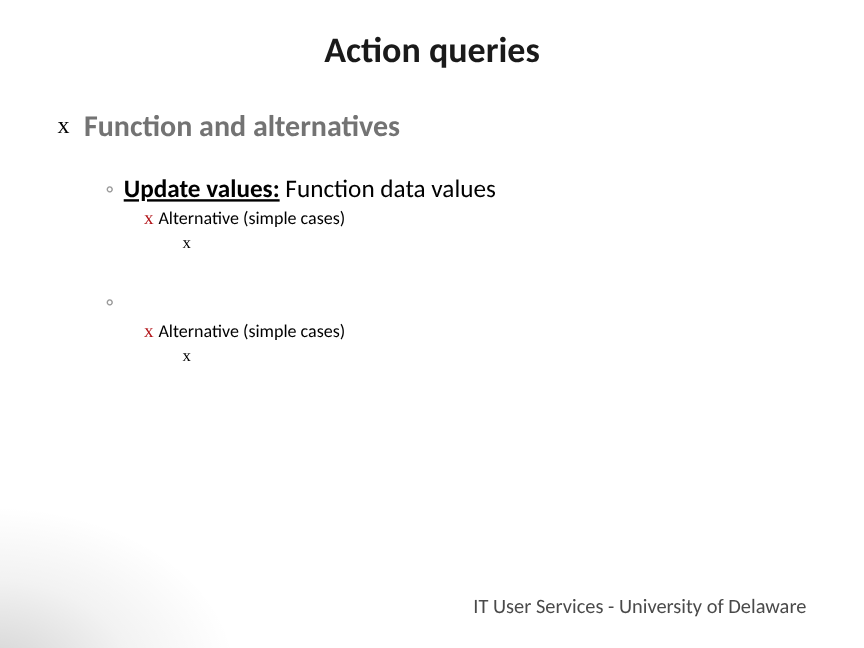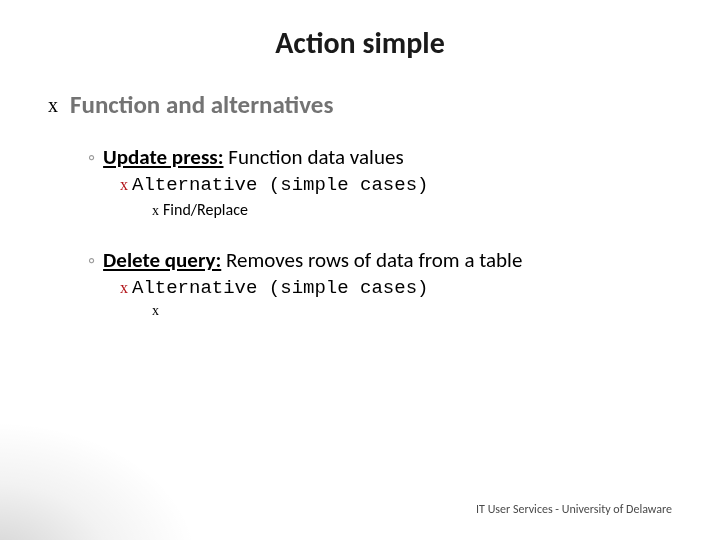--- a/index.html
+++ b/index.html
@@ -75,23 +75,22 @@
     align-items: baseline;
     gap: 4px;
   }
   .l3-bullet {
     font-family: "Wingdings", "Zapf Dingbats", serif;
     font-size: 16px;
     color: #b11116;
     flex: 0 0 auto;
   }
   .l3-text {
-    font-size: 19px;
+    font-size: 15px;
     color: #000;
-    font-family: Liberation Mono, monospace;
   }
   .level4 {
     margin-left: 104px;
     margin-top: 4px;
   }
   .l4-row {
     display: flex;
     align-items: baseline;
     gap: 4px;
   }
@@ -112,66 +111,62 @@
     bottom: -40px;
     width: 260px;
     height: 160px;
     background: radial-gradient(ellipse at 20% 90%, rgba(0,0,0,0.18) 0%, rgba(0,0,0,0.05) 40%, rgba(255,255,255,0) 70%);
     pointer-events: none;
   }
   .footer {
     position: absolute;
     right: 48px;
     bottom: 24px;
-    font-size: 12px;
+    font-size: 17px;
     color: #4a4a4a;
   }
 </style>
 </head>
 <body>
 
 <div class="slide">
 
-  <div class="title">Action simple</div>
+  <div class="title">Action queries</div>
 
   <div class="h1-row">
     <span class="h1-bullet">x</span>
     <span class="h1-text">Function and alternatives</span>
   </div>
 
   <div class="block">
     <div class="level2">
       <div class="l2-row">
         <span class="l2-bullet">◦</span>
         <span class="l2-text">
-          <span class="bold u">Update press:</span><span> Function data values</span>
+          <span class="bold u">Update values:</span><span> Function data values</span>
         </span>
       </div>
     </div>
     <div class="level3">
       <div class="l3-row">
         <span class="l3-bullet">x</span>
         <span class="l3-text">Alternative (simple cases)</span>
       </div>
     </div>
     <div class="level4">
       <div class="l4-row">
         <span class="l4-bullet">x</span>
-        <span class="l4-text">Find/Replace</span>
       </div>
     </div>
   </div>
 
   <div class="block">
     <div class="level2">
       <div class="l2-row">
         <span class="l2-bullet">◦</span>
-        <span class="l2-text">
-          <span class="bold u">Delete query:</span><span> Removes rows of data from a table</span>
-        </span>
       </div>
     </div>
     <div class="level3">
       <div class="l3-row">
         <span class="l3-bullet">x</span>
         <span class="l3-text">Alternative (simple cases)</span>
       </div>
     </div>
     <div class="level4">
       <div class="l4-row">

